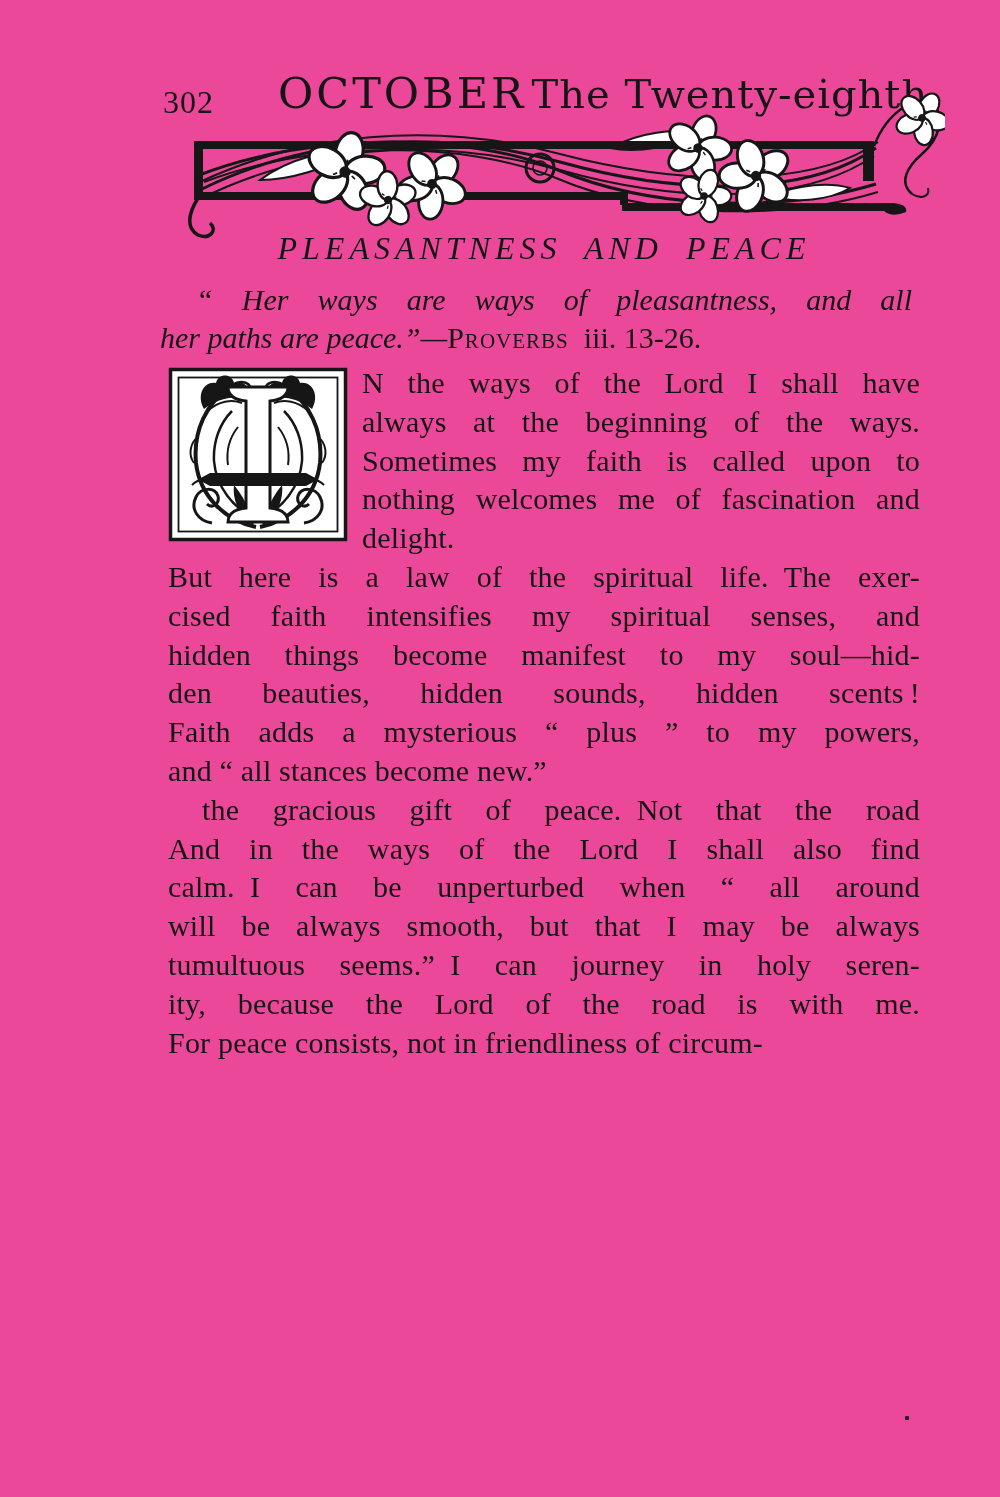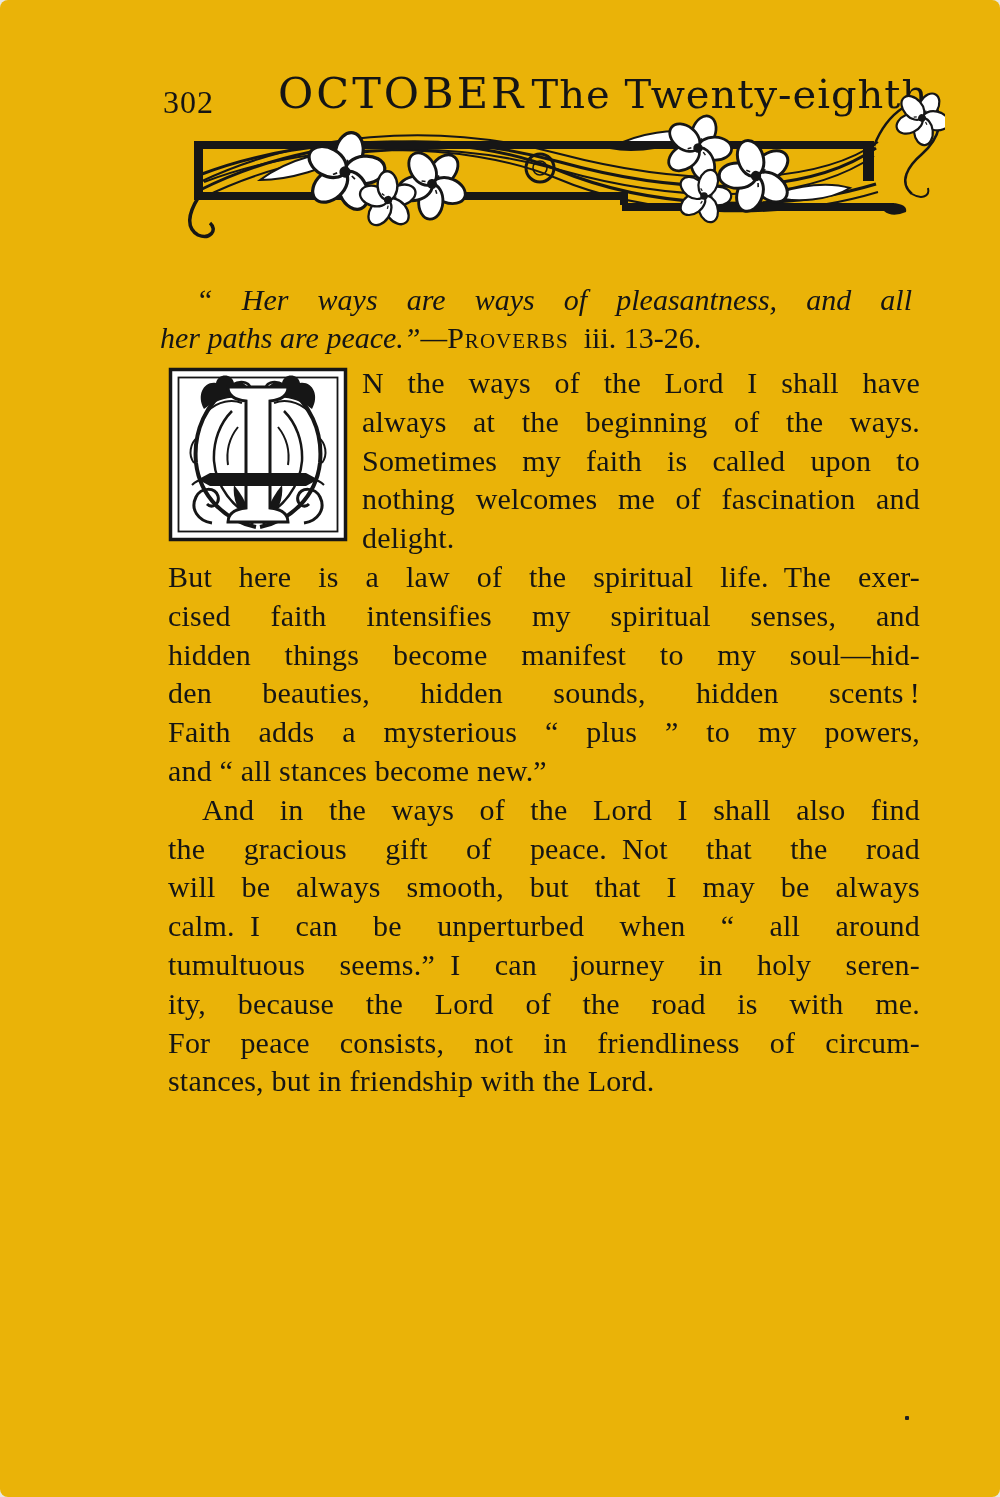--- a/index.html
+++ b/index.html
@@ -1,23 +1,22 @@
 <!DOCTYPE html>
 <html><head>
 <meta charset="utf-8">
 <style>
   html,body{margin:0;padding:0;background:#e8e8e4;}
   .page{
     position:relative;
     width:1000px;height:1497px;
-    background:#eab308;
+    background:#ec4899;
     overflow:hidden;
     font-family:"Liberation Serif","DejaVu Serif",serif;
     color:#151515;
-    border-radius:8px;
   }
   
   .pagenum{
     position:absolute;left:163px;top:84px;
     font-size:32px;letter-spacing:1px;
   }
   .runhead{
     position:absolute;left:278px;top:68px;width:560px;
     white-space:nowrap;
     font-family:"DejaVu Serif","Liberation Serif",serif;
@@ -129,20 +128,21 @@
 
     <use href="#fl" transform="translate(175,84) scale(1.25) rotate(12)"></use>
     <use href="#fl" transform="translate(262,96) scale(1.1) rotate(40)"></use>
     <use href="#fl" transform="translate(218,112) scale(0.9) rotate(70)"></use>
     <use href="#fl" transform="translate(528,60) scale(1.05) rotate(20)"></use>
     <use href="#fl" transform="translate(586,88) scale(1.15) rotate(55)"></use>
     <use href="#fl" transform="translate(534,108) scale(0.85) rotate(90)"></use>
     <use href="#fl" transform="translate(752,30) scale(0.85) rotate(30)"></use>
   </svg>
 
+  <div class="title">PLEASANTNESS AND PEACE</div>
 
   <div class="epigraph">
     <div class="l1">“ Her ways are ways of pleasantness, and all</div>
     <div class="l2"><span>her paths are peace.”—</span><span class="sc">Proverbs</span><span class="ref"> iii. 13-26.</span></div>
   </div>
 
   <div class="bodytext">
 
     <svg class="dropcap" viewBox="0 0 180 175" xmlns="http://www.w3.org/2000/svg">
       <rect x="2.5" y="2.5" width="175" height="170" fill="#ffffff" stroke="#161616" stroke-width="3.5"></rect>
@@ -173,25 +173,24 @@
         <div class="jline">nothing welcomes me of fascination and delight.</div>
         <div class="jline">But here is a law of the spiritual life. The exer-</div>
         <div class="jline">cised faith intensifies my spiritual senses, and</div>
         <div class="jline">hidden things become manifest to my soul—hid-</div>
         <div class="jline">den beauties, hidden sounds, hidden scents !</div>
         <div class="jline">Faith adds a mysterious “ plus ” to my powers,</div>
         <div class="jline">and “ all stances become new.”</div>
       </div>
 
     <div class="lines para2">
+        <div class="jline">the gracious gift of peace. Not that the road</div>
         <div class="jline">And in the ways of the Lord I shall also find</div>
-        <div class="jline">the gracious gift of peace. Not that the road</div>
+        <div class="jline">calm. I can be unperturbed when “ all around</div>
         <div class="jline">will be always smooth, but that I may be always</div>
-        <div class="jline">calm. I can be unperturbed when “ all around</div>
         <div class="jline">tumultuous seems.” I can journey in holy seren-</div>
         <div class="jline">ity, because the Lord of the road is with me.</div>
         <div class="jline">For peace consists, not in friendliness of circum-</div>
-        <div class="jline">stances, but in friendship with the Lord.</div>
       </div>
   </div>
 
   <div class="speck"></div>
 </div>
 
 </body></html>

